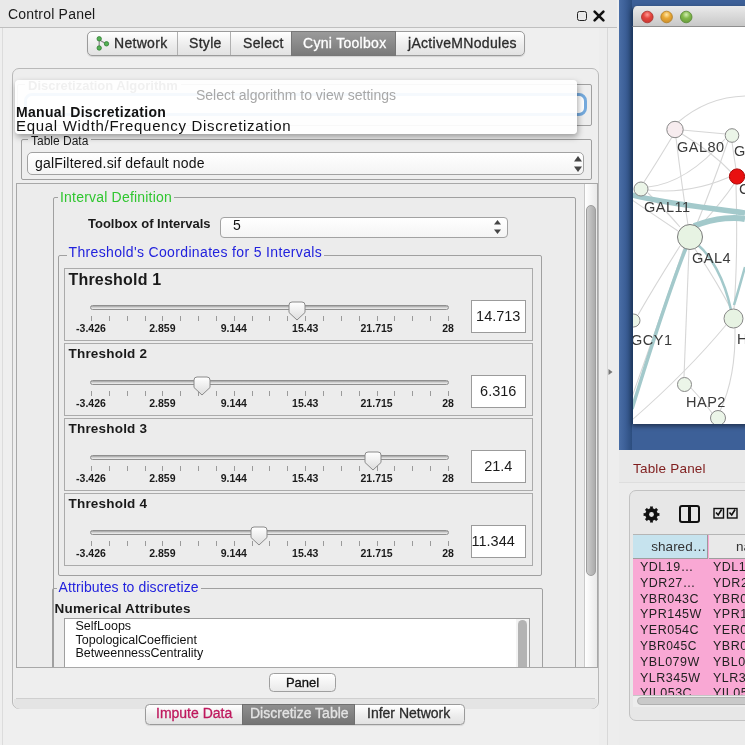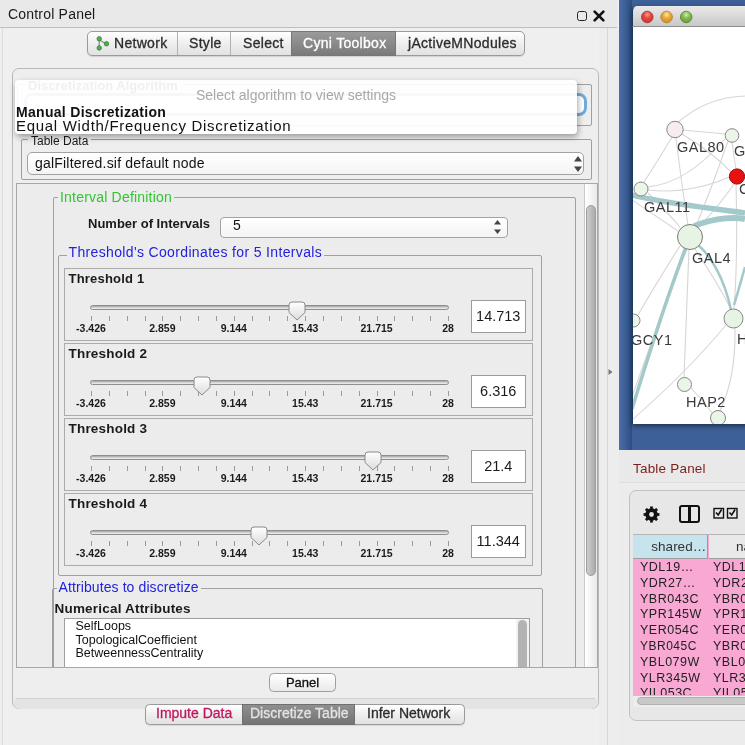--- a/index.html
+++ b/index.html
@@ -49,32 +49,32 @@
 <div class="abs" style="left:35px;top:155px;font-size:14px;letter-spacing:.2px;color:#111">galFiltered.sif default node</div>
 <svg class="abs" style="left:572px;top:155px" width="12" height="18" viewBox="0 0 12 18">
 <path d="M6 1 L10 6.5 L2 6.5 Z" fill="#444"></path>
       <path d="M6 17 L10 11.5 L2 11.5 Z" fill="#444"></path>
     </svg>
 
 <div class="abs" style="left:15.5px;top:182.5px;width:582px;height:485.5px;border:1px solid #a8a8a8;background:#ececec;overflow:hidden">
 <div class="abs" style="left:0;top:0;width:520px;height:486px" id="content">
 <div class="abs" style="left:36.0px;top:13.0px;width:523px;height:520px;border:1px solid #a0a0a0;border-radius:2px"></div>
 <div class="abs" style="left:41.5px;top:5.5px;font-size:14px;letter-spacing:.2px;color:#2fc62f;background:#ececec;padding:0 2px">Interval Definition</div>
-<div class="abs b" style="left:71.5px;top:32.5px;font-size:13px;color:#1a1a1a">Number of Intervals</div>
+<div class="abs b" style="left:71.5px;top:32.5px;font-size:13px;color:#1a1a1a">Toolbox of Intervals</div>
 <div class="abs" style="left:203.5px;top:33.0px;width:287.5px;height:21px;border:1px solid #a2a2a2;border-radius:4px;background:linear-gradient(#ffffff,#f4f4f4)"></div>
 <div class="abs" style="left:216.5px;top:33.5px;font-size:14px;color:#111">5</div>
 <svg class="abs" style="left:475.5px;top:35.5px" width="11" height="16" viewBox="0 0 11 16">
 <path d="M5.5 1 L9 5.5 L2 5.5 Z" fill="#444"></path>
           <path d="M5.5 15 L9 10.5 L2 10.5 Z" fill="#444"></path>
         </svg>
 <div class="abs" style="left:41.5px;top:71.0px;width:484px;height:321px;border:1px solid #a0a0a0;border-radius:2px"></div>
 <div class="abs" style="left:50.0px;top:60.5px;font-size:14px;letter-spacing:.35px;color:#2222dd;background:#ececec;padding:0 2px">Threshold's Coordinates for 5 Intervals</div>
 
 <div class="abs" style="left:47.0px;top:84.0px;width:469.5px;height:73px;border:1px solid #ababab"></div>
-<div class="abs b" style="left:52.0px;top:87.5px;font-size:13px;letter-spacing:.2px;color:#1a1a1a">Threshold 1</div>
+<div class="abs b" style="left:52.0px;top:87.5px;font-size:16px;letter-spacing:.2px;color:#1a1a1a">Threshold 1</div>
 <div class="abs" style="left:73.0px;top:121.0px;width:359px;height:5px;border:1px solid #8f8f8f;border-radius:3px;background:linear-gradient(#9f9f9f,#cecece 45%,#f0f0f0)"></div>
 <div class="abs" style="left:74.5px;top:132.0px;width:358px;height:5px;background:repeating-linear-gradient(90deg,#9a9a9a 0,#9a9a9a 1px,transparent 1px,transparent 17.85px)"></div>
 <svg class="abs" style="left:271.5px;top:117.0px" width="18" height="20" viewBox="0 0 18 20">
 <path d="M1 4 Q1 1 4 1 L14 1 Q17 1 17 4 L17 11.5 L9 19 L1 11.5 Z" fill="url(#thg1)" stroke="#8a8a8a" stroke-width="1"></path>
 <defs>
             <linearGradient id="thg1" x1="0" y1="0" x2="0" y2="1">
 <stop offset="0" stop-color="#ffffff"></stop>
               <stop offset="1" stop-color="#dcdcdc"></stop>
             </linearGradient>
           </defs>
@@ -141,21 +141,21 @@
               <stop offset="1" stop-color="#dcdcdc"></stop>
             </linearGradient>
           </defs>
         </svg>
 <div class="abs b" style="left:44.5px;top:363.5px;width:60px;text-align:center;font-size:10.5px;color:#1a1a1a">-3.426</div>
 <div class="abs b" style="left:115.9px;top:363.5px;width:60px;text-align:center;font-size:10.5px;color:#1a1a1a">2.859</div>
 <div class="abs b" style="left:187.3px;top:363.5px;width:60px;text-align:center;font-size:10.5px;color:#1a1a1a">9.144</div>
 <div class="abs b" style="left:258.7px;top:363.5px;width:60px;text-align:center;font-size:10.5px;color:#1a1a1a">15.43</div>
 <div class="abs b" style="left:330.1px;top:363.5px;width:60px;text-align:center;font-size:10.5px;color:#1a1a1a">21.715</div>
 <div class="abs b" style="left:401.5px;top:363.5px;width:60px;text-align:center;font-size:10.5px;color:#1a1a1a">28</div>
-<div class="abs" style="left:454.0px;top:341.2px;width:55.5px;height:33px;border:1px solid #9b9b9b;background:#fff;font-size:14.5px;color:#1a1a1a;text-align:center;line-height:31px">11.344</div>
+<div class="abs" style="left:454.0px;top:341.2px;width:55.5px;height:33px;border:1px solid #9b9b9b;background:#fff;font-size:14.5px;color:#1a1a1a;text-align:left;line-height:31px">11.344</div>
 
 <div class="abs" style="left:35.5px;top:404.5px;width:490.5px;height:130px;border:1px solid #a0a0a0;border-radius:2px"></div>
 <div class="abs" style="left:40.0px;top:395.5px;font-size:14px;letter-spacing:.1px;color:#2222dd;background:#ececec;padding:0 2px">Attributes to discretize</div>
 <div class="abs b" style="left:38.0px;top:417.5px;font-size:13.5px;letter-spacing:.2px;color:#1a1a1a">Numerical Attributes</div>
 <div class="abs" style="left:47.5px;top:434.0px;width:465.5px;height:70px;border:1px solid #9f9f9f;background:#fff"></div>
 <div class="abs" style="left:59.0px;top:436.3px;font-size:12.5px;color:#111;line-height:13.7px">SelfLoops<br>TopologicalCoefficient<br>BetweennessCentrality</div>
 <div class="abs" style="left:499.0px;top:435.0px;width:13px;height:68px;background:#f3f3f3"></div>
 <div class="abs" style="left:501.0px;top:436.5px;width:9px;height:66px;border-radius:5px;background:#b3b3b3"></div>
 </div>
     </div>

